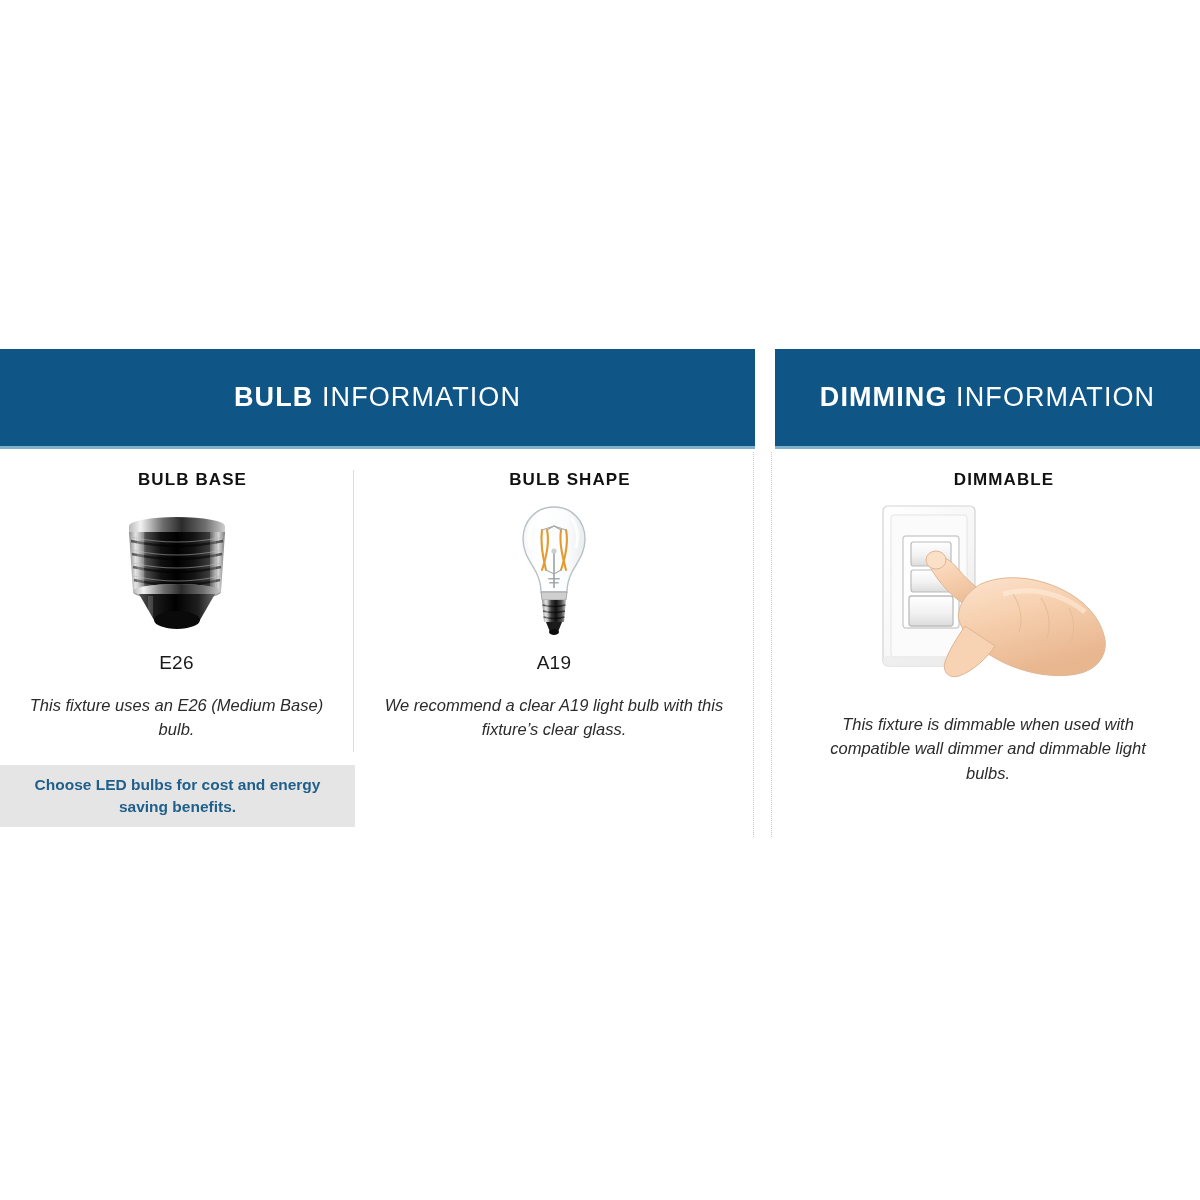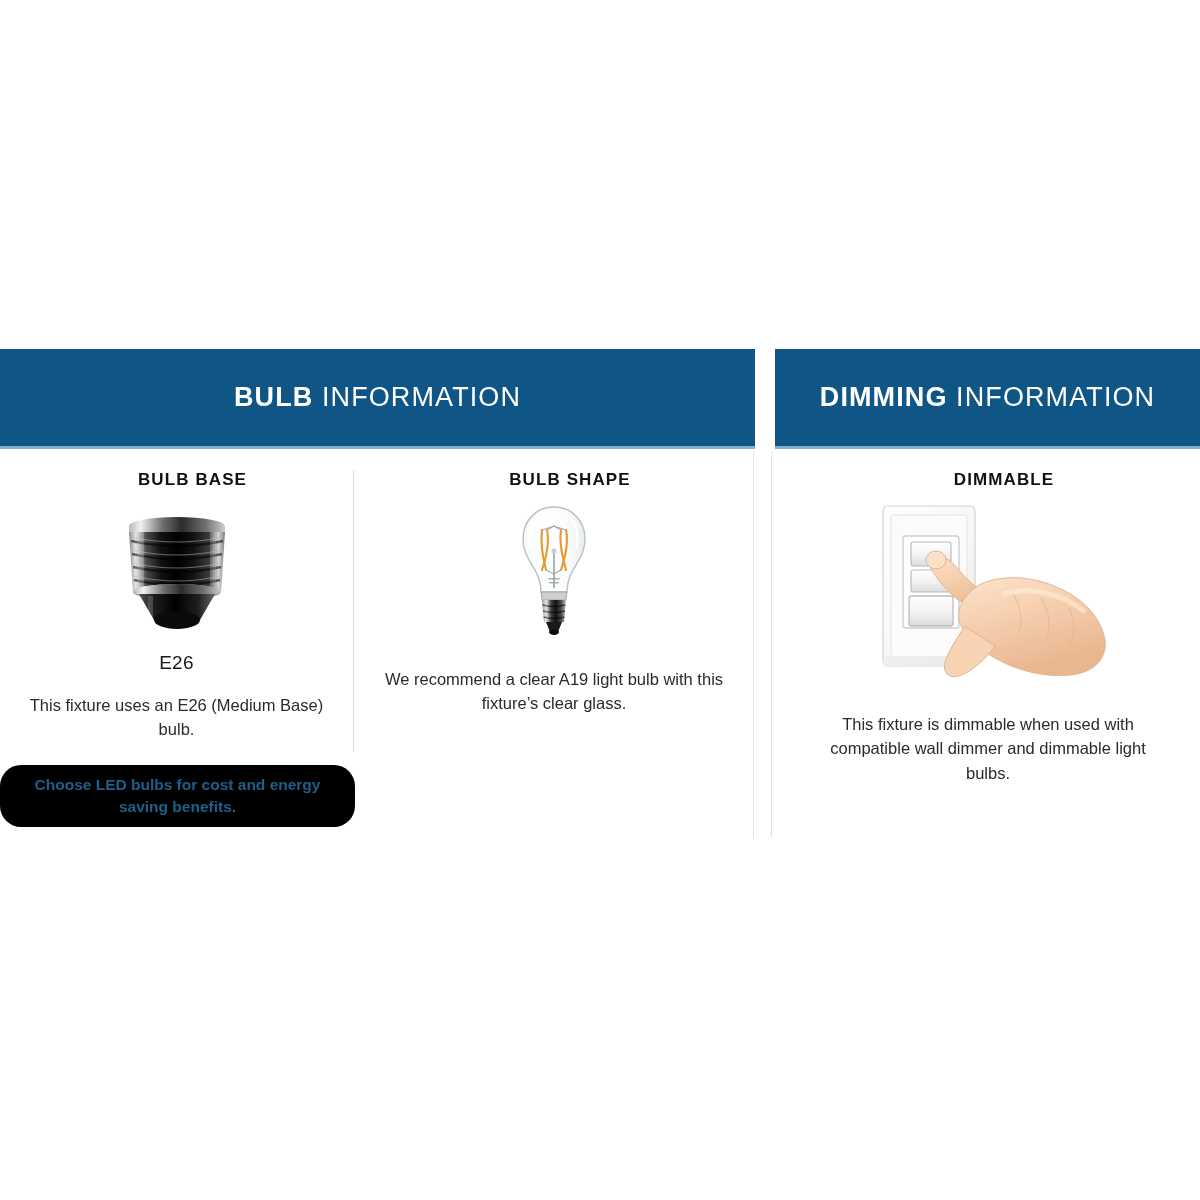--- a/index.html
+++ b/index.html
@@ -103,36 +103,36 @@
     margin-top: 4px;
     letter-spacing: .3px;
   }
 
   .col-body {
     font-size: 16.5px;
     line-height: 1.48;
     color: #2b2b2b;
     margin-top: 19px;
     padding: 0 20px;
+    font-style: italic;
   }
   .col-dimmable .col-body { margin-top: 24px; padding: 0 30px; }
 
   
   .tip-box {
     position: absolute;
     left: 0;
     top: 765px;
     width: 355px;
     height: 62px;
-    background: #000000;
+    background: #e5e5e5;
     display: flex;
     align-items: center;
     justify-content: center;
     text-align: center;
-    border-radius: 21px;
   }
   .tip-text {
     font-size: 15.5px;
     line-height: 1.42;
     font-weight: 700;
     color: #1f5f8b;
     padding: 0 18px;
   }
 
   
@@ -296,20 +296,21 @@
           <path d="M26 107 Q37 110 48 107"></path>
           <path d="M26.5 113 Q37 116 47.5 113"></path>
         </g>
         <rect x="29" y="96" width="2.5" height="22" fill="#ffffff" opacity="0.25"></rect>
 
         <path d="M29 118 L45 118 L41 128 Q37 132 33 128 Z" fill="#1a1a1a"></path>
         <ellipse cx="37" cy="128" rx="5" ry="3" fill="#0b0b0b"></ellipse>
       </svg>
     </div>
 
+    <div class="art-caption">A19</div>
 
     <div class="col-body">We recommend a clear A19 light bulb with this fixture’s clear glass.</div>
   </div>
 
   <div class="col col-dimmable">
     <div class="col-heading">DIMMABLE</div>
 
     <div class="art-wrap dimmer">
       <svg class="dimmer-art" viewBox="0 0 250 190">
         <defs>

